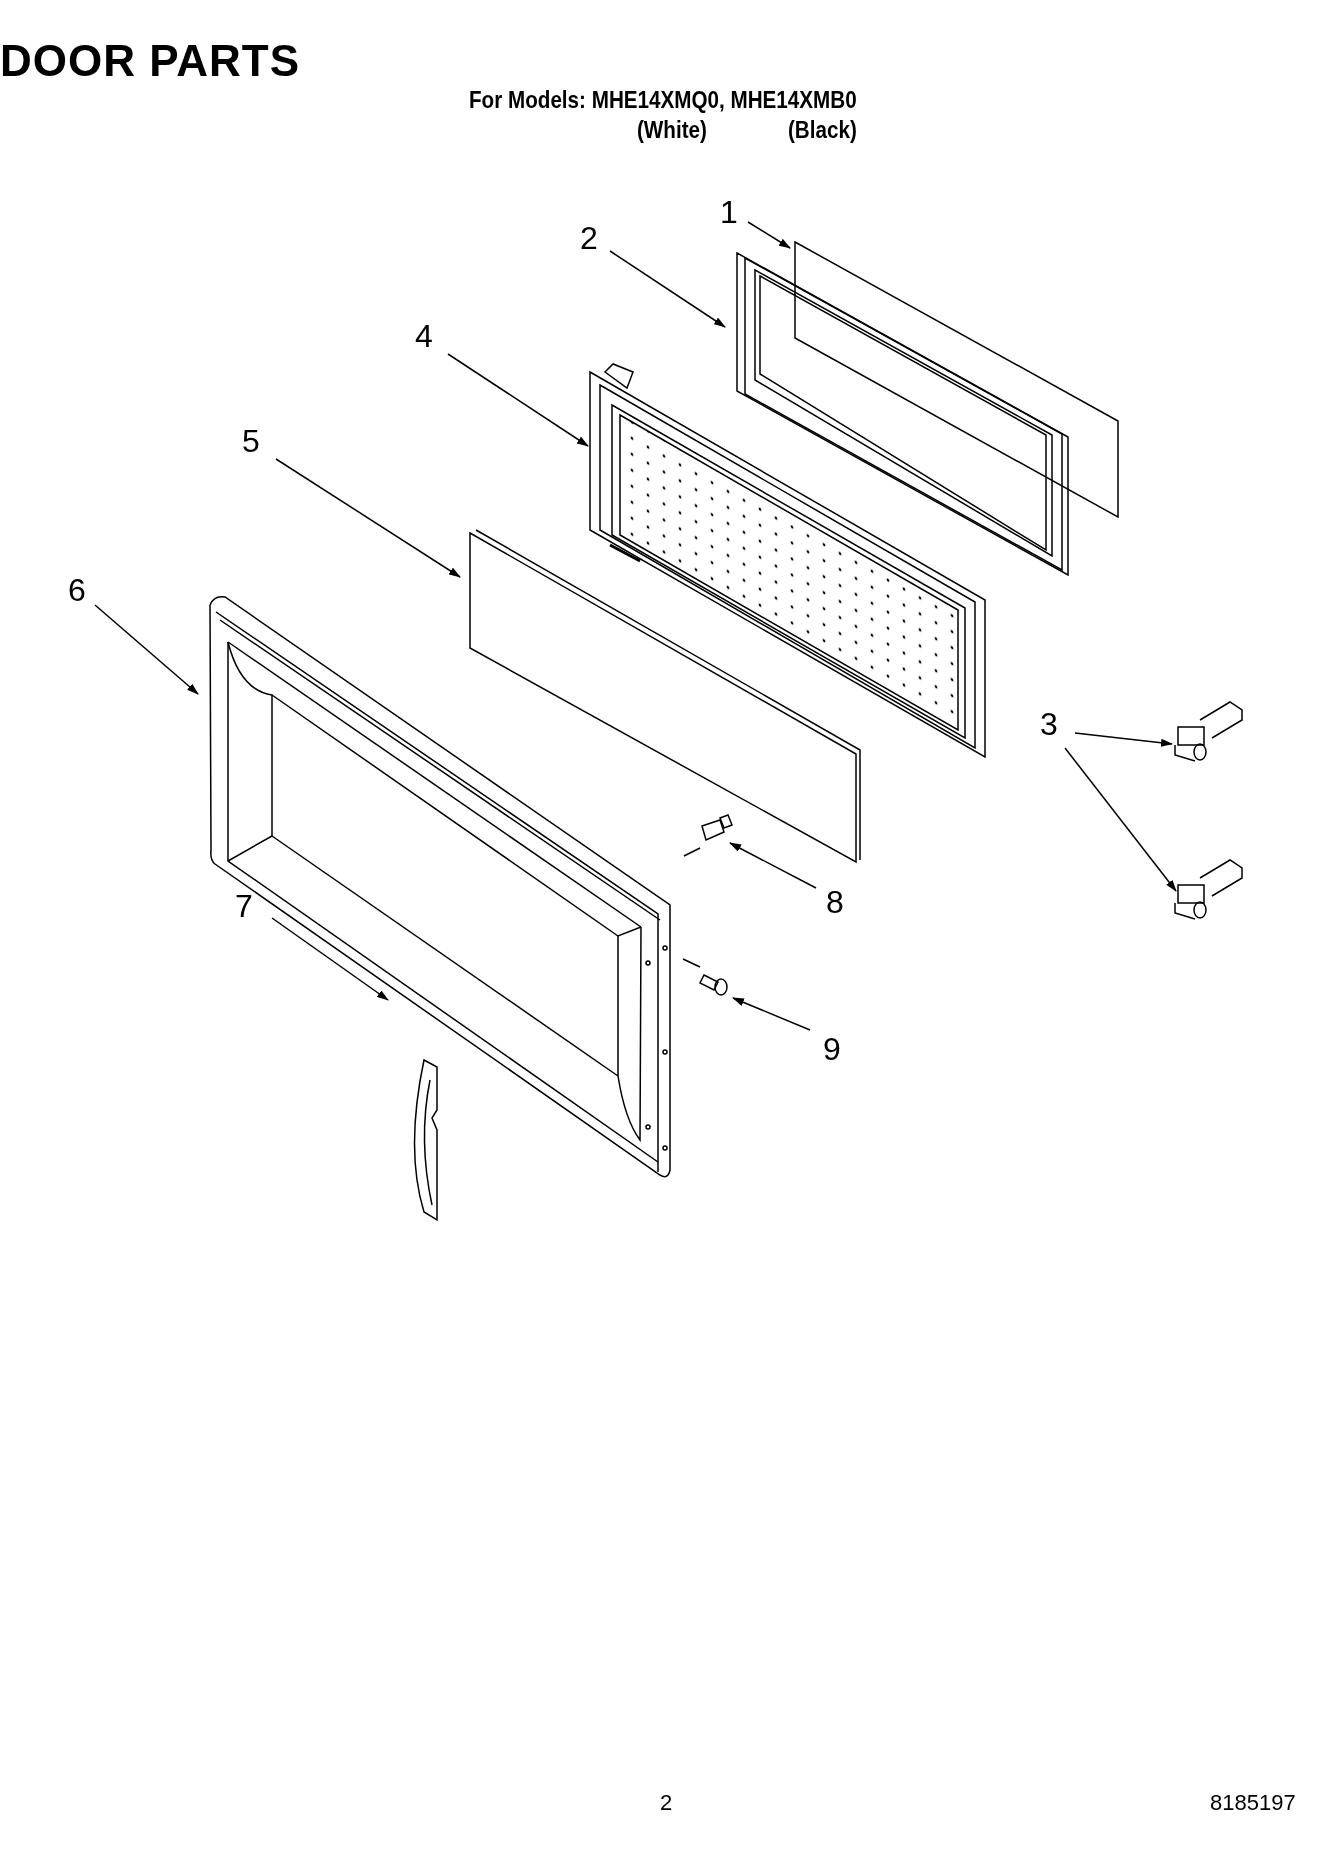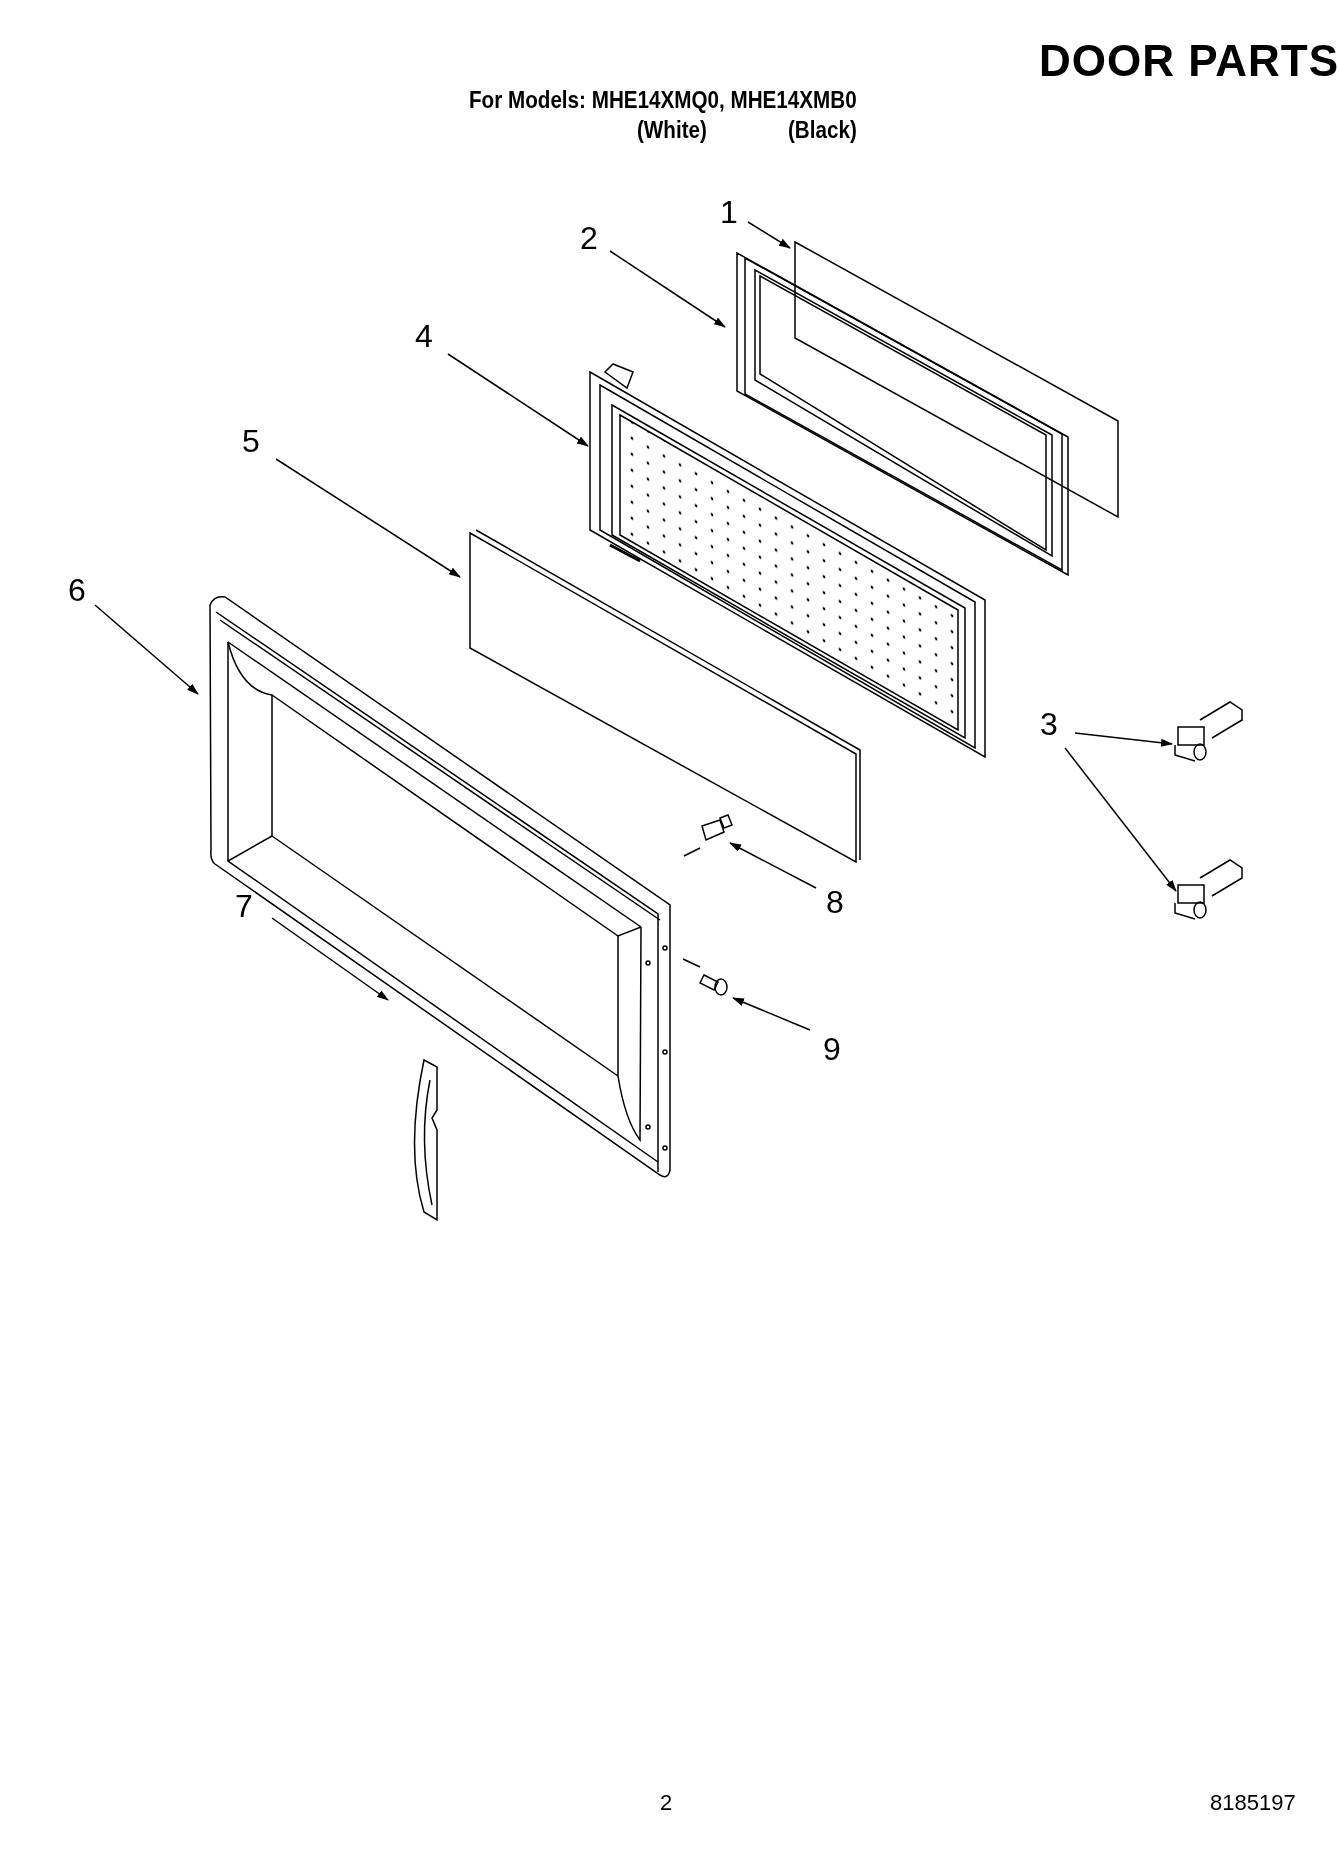--- a/index.html
+++ b/index.html
@@ -1,17 +1,17 @@
 <!DOCTYPE html>
 <html><head>
 <meta charset="utf-8">
 <style>
   html, body { margin:0; padding:0; background:#ffffff; }
   body { width:1339px; height:1849px; position:relative; overflow:hidden; font-family:"Liberation Sans", sans-serif; color:#000; }
-  .title { position:absolute; left:0; width:1339px; top:36px; text-align:right; font-weight:bold; font-size:44px; letter-spacing:1px; }
+  .title { position:absolute; left:0; width:1339px; top:36px; text-align:left; font-weight:bold; font-size:44px; letter-spacing:1px; }
   .subtitle { position:absolute; left:469px; top:86px; font-weight:bold; font-size:24px; transform:scaleX(0.86); transform-origin:left top; white-space:nowrap; }
   .color-label { position:absolute; top:116px; font-weight:bold; font-size:24px; transform:scaleX(0.86); transform-origin:left top; }
   .callout { position:absolute; font-size:32px; }
   .footer { position:absolute; top:1790px; font-size:22px; }
   svg.diagram { position:absolute; left:0; top:0; }
 </style>
 </head>
 <body>
 
 <div class="title">DOOR PARTS</div>

